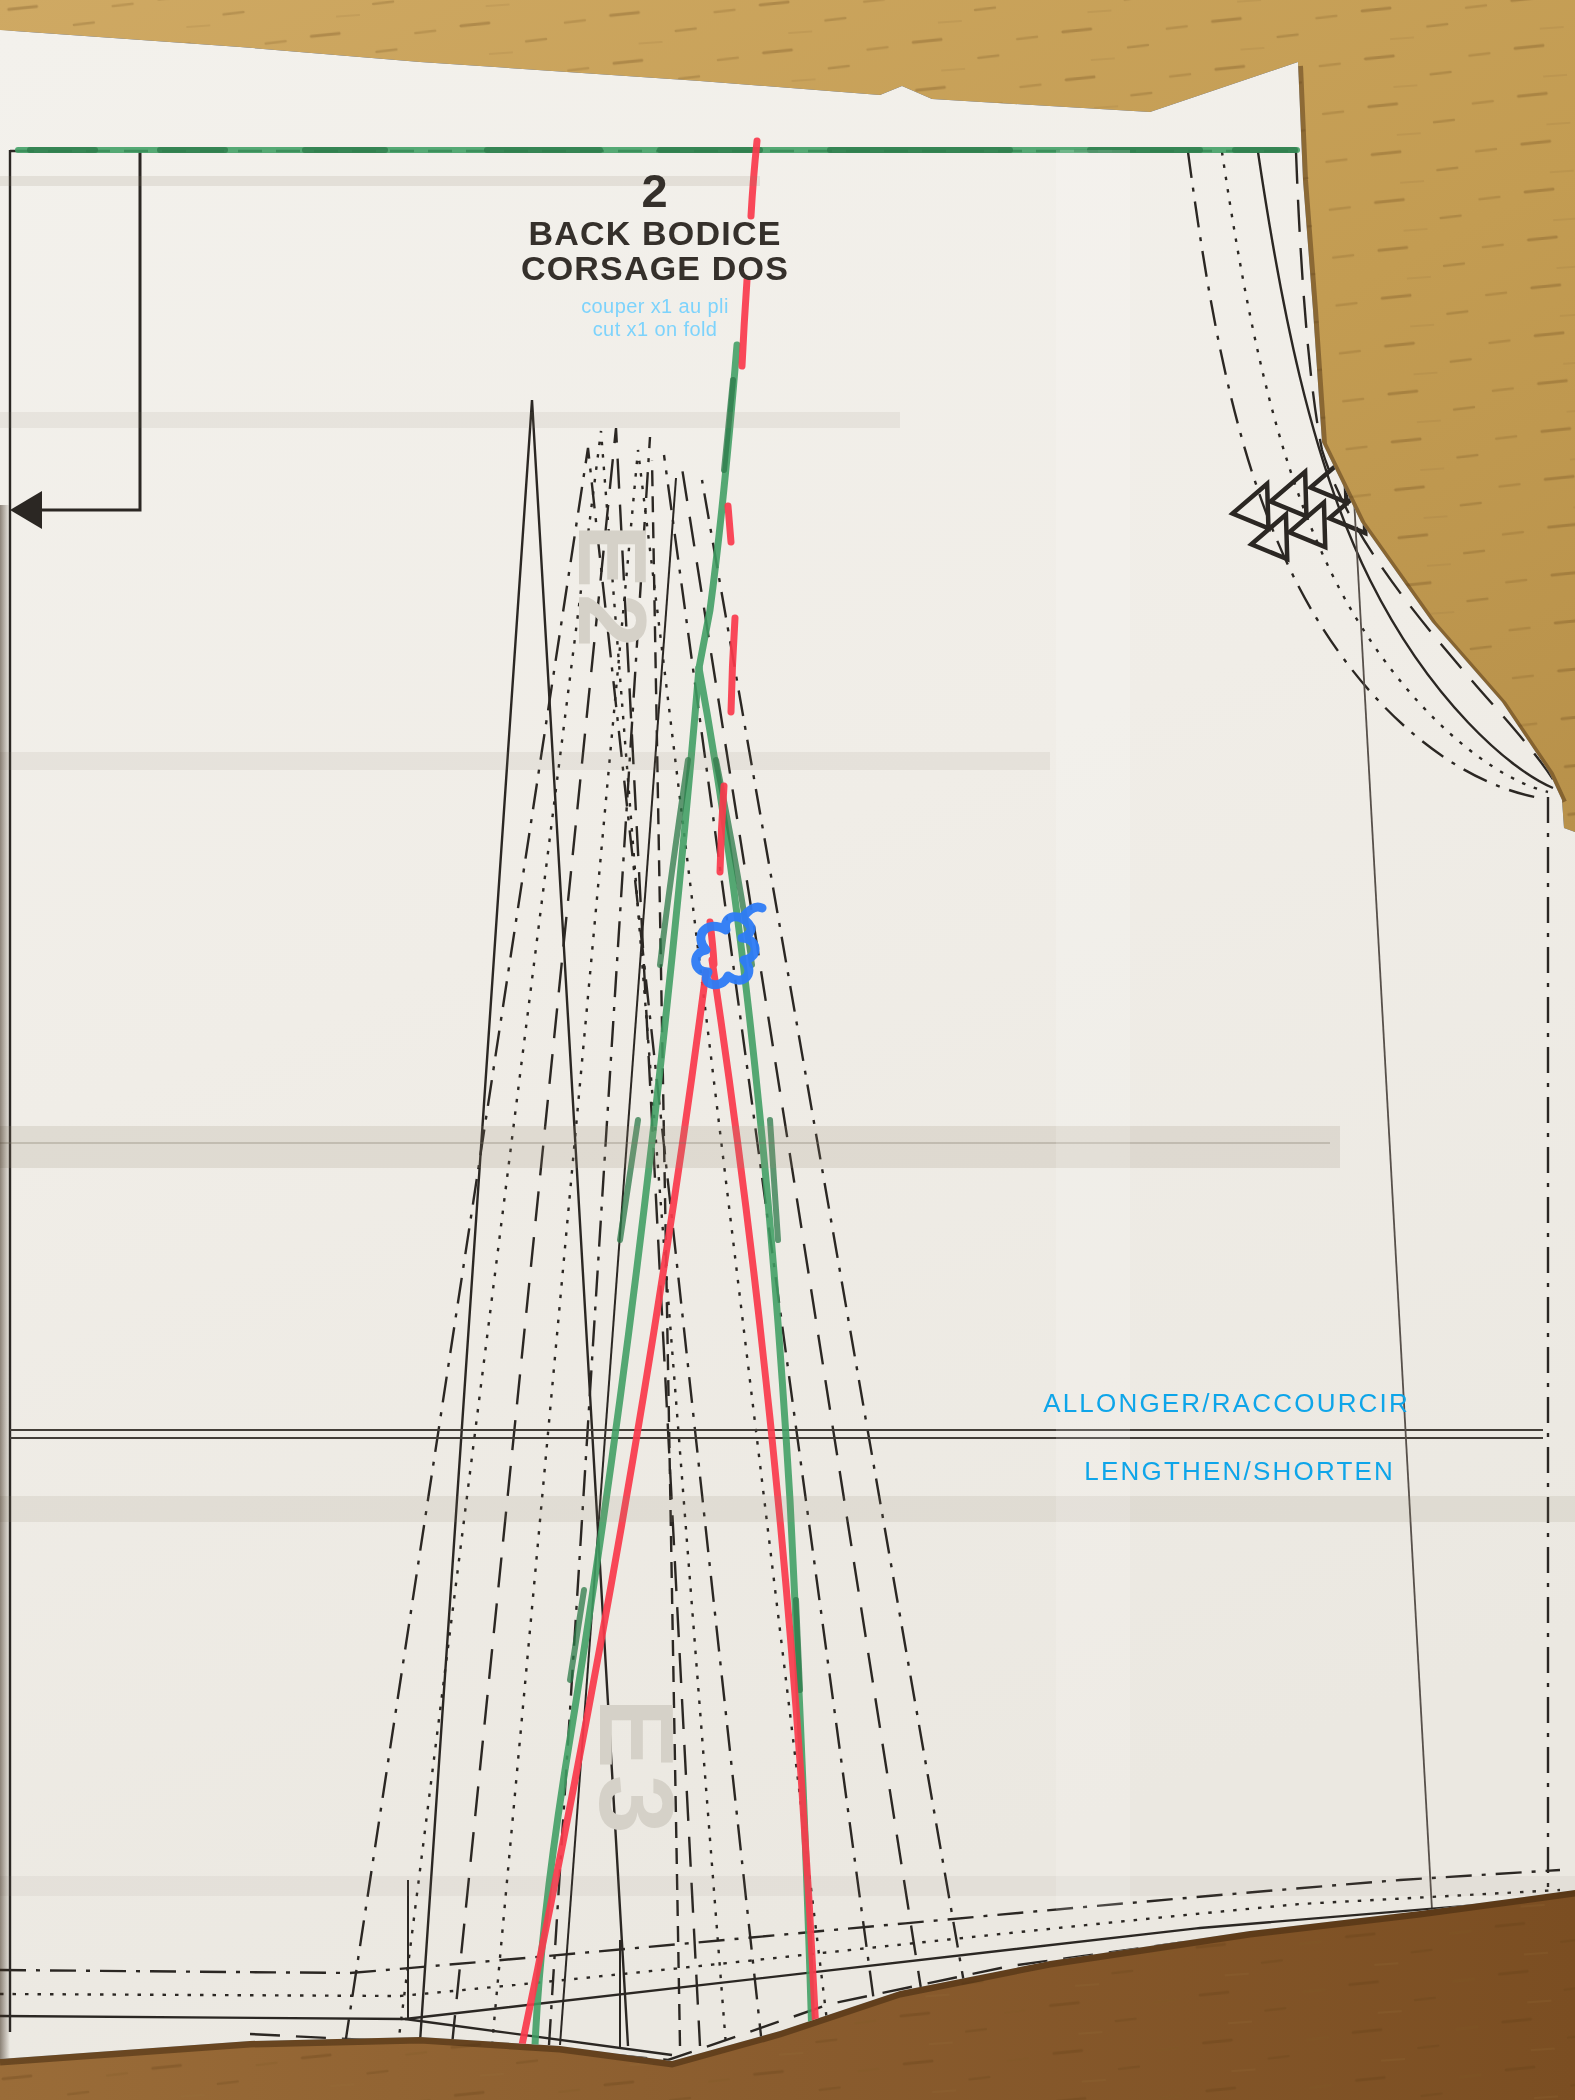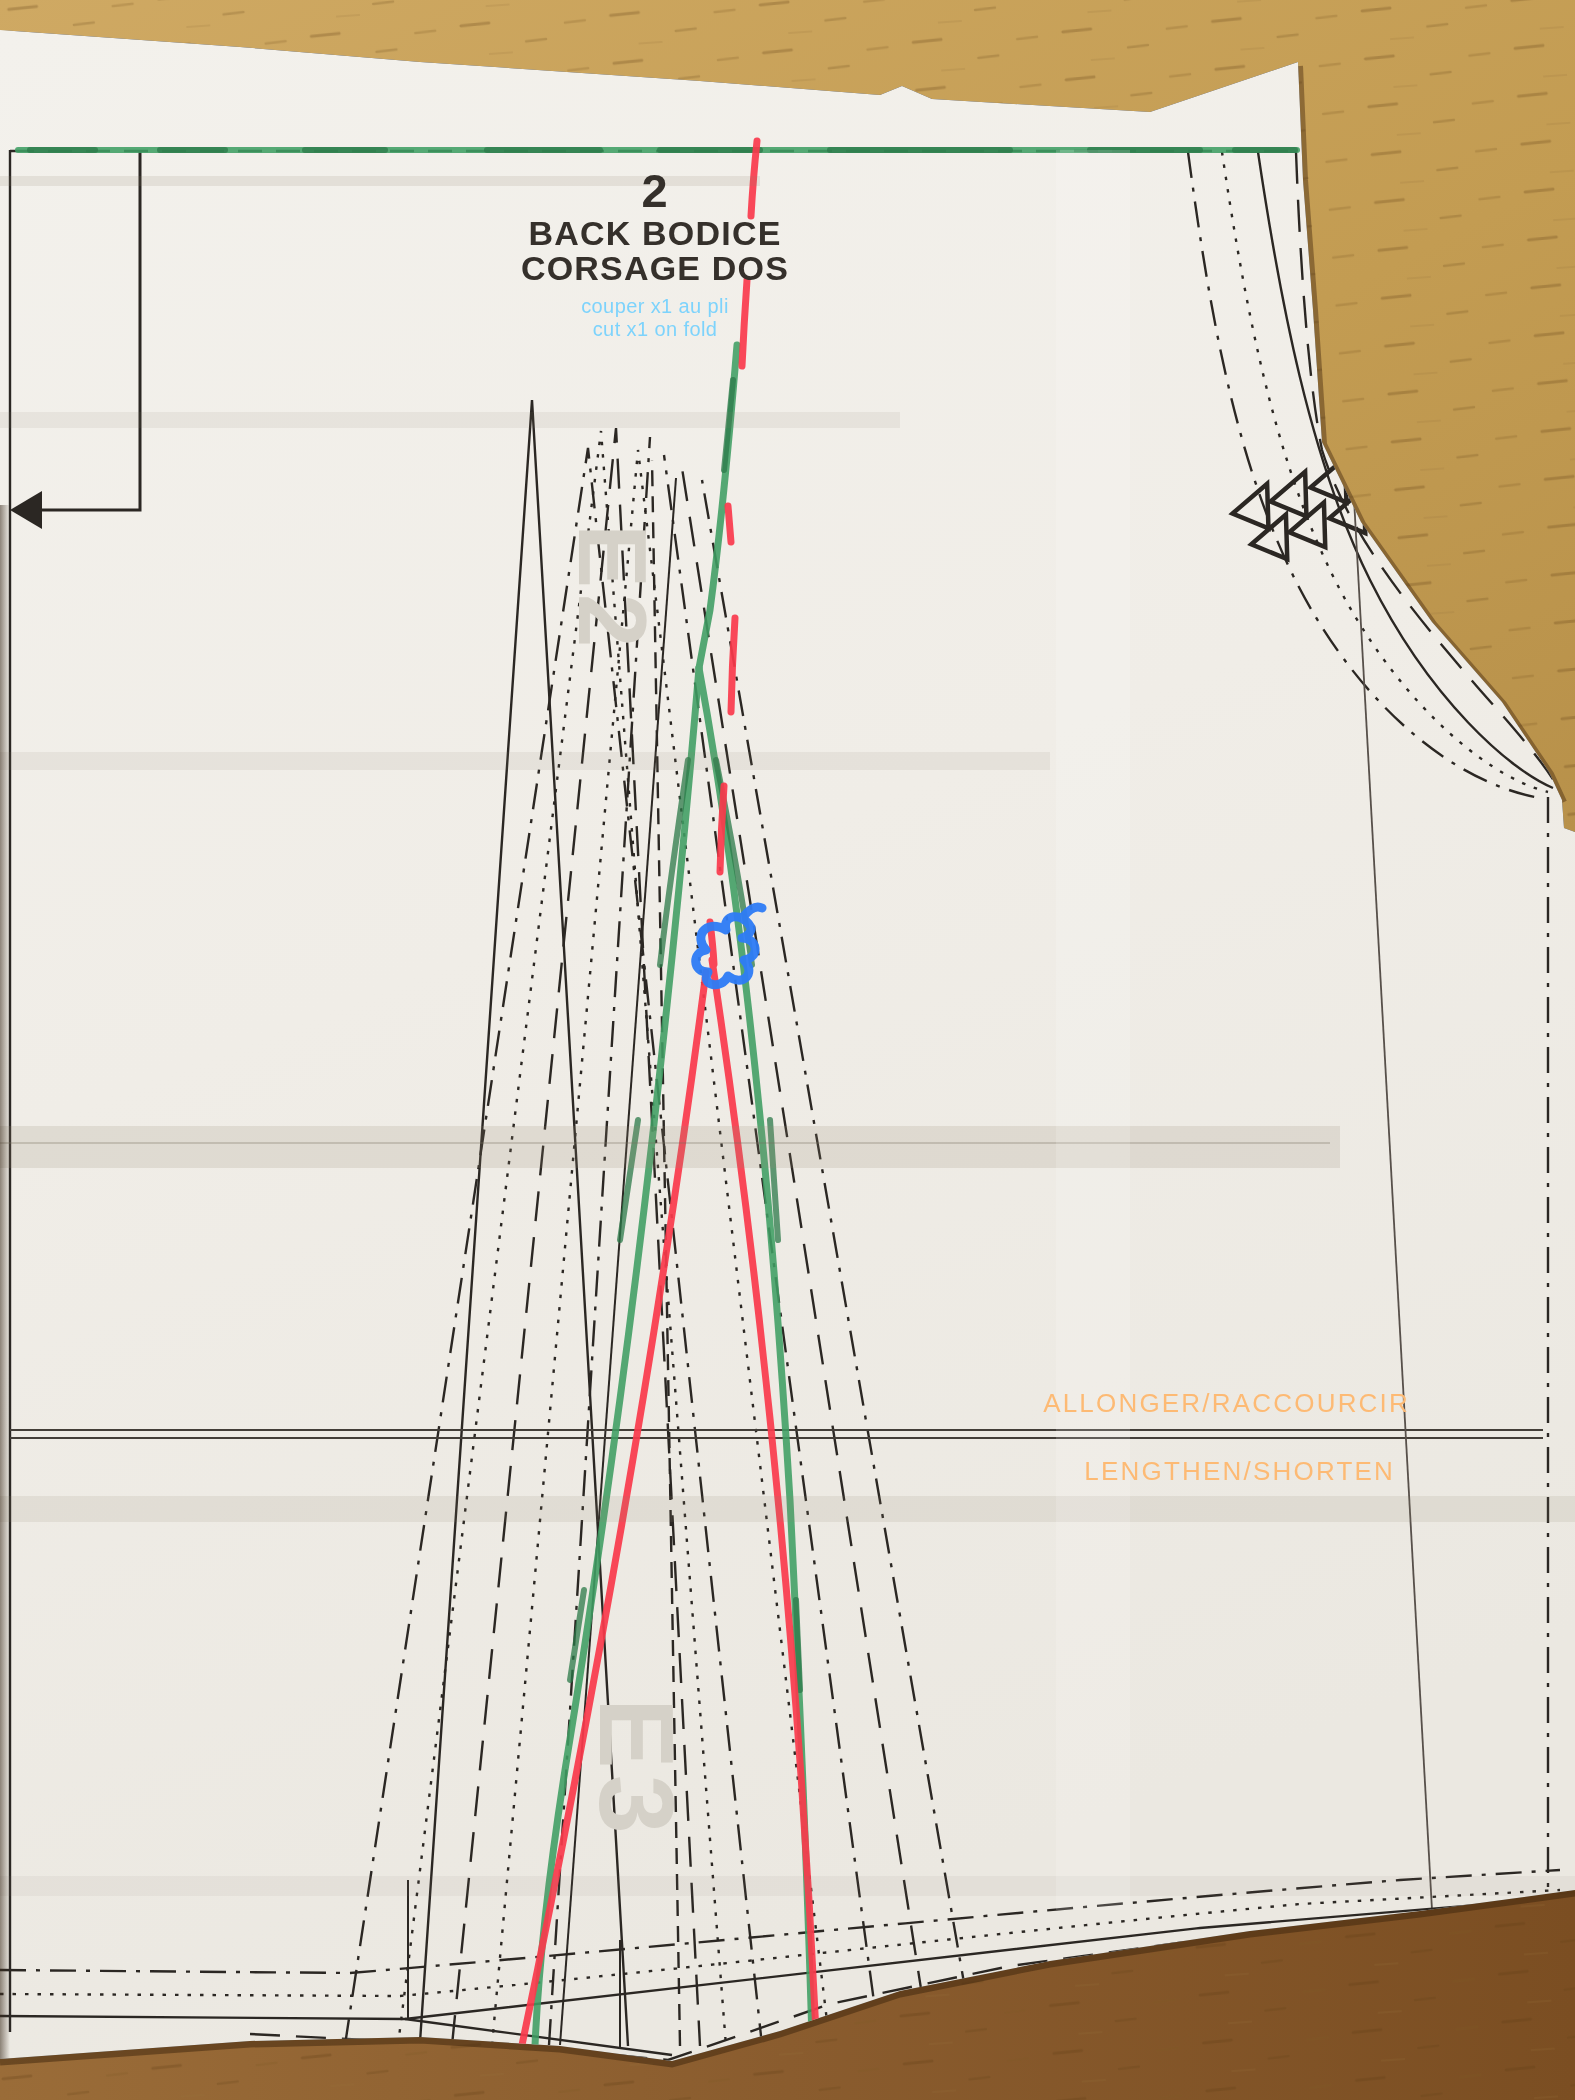--- a/index.html
+++ b/index.html
@@ -9,21 +9,21 @@
   .overlay{position:absolute;z-index:5;}
   .title-block{left:430px;top:166px;width:450px;text-align:center;color:#35302b;}
   .title-num{font-size:47px;font-weight:bold;line-height:50px;letter-spacing:1px;}
   .title-line{font-size:34px;font-weight:bold;line-height:35px;letter-spacing:1.2px;}
   .title-sub{font-size:20px;line-height:23px;color:#7dd3fc;letter-spacing:.4px;}
   .title-sub.first{margin-top:9px;}
   .wm{position:absolute;font-weight:bold;color:var(--watermark-grey,#d5d1c8);
       transform:rotate(90deg);transform-origin:0 0;white-space:nowrap;letter-spacing:6px;}
   .wm.e2{left:667px;top:524px;font-size:96px;}
   .wm.e3{left:697px;top:1698px;font-size:106px;}
-  .adj{position:absolute;color:#fdba74;letter-spacing:2.2px;font-size:26px;
+  .adj{position:absolute;color:#0ea5e9;letter-spacing:2.2px;font-size:26px;
        text-align:right;width:420px;}
   .adj.fr{left:990px;top:1388px;}
   .adj.en{left:975px;top:1441px;margin-top:15px;}
 </style>
 </head>
 <body>
 
 <div class="stage">
 
 <svg width="1575" height="2100" viewBox="0 0 1575 2100">

